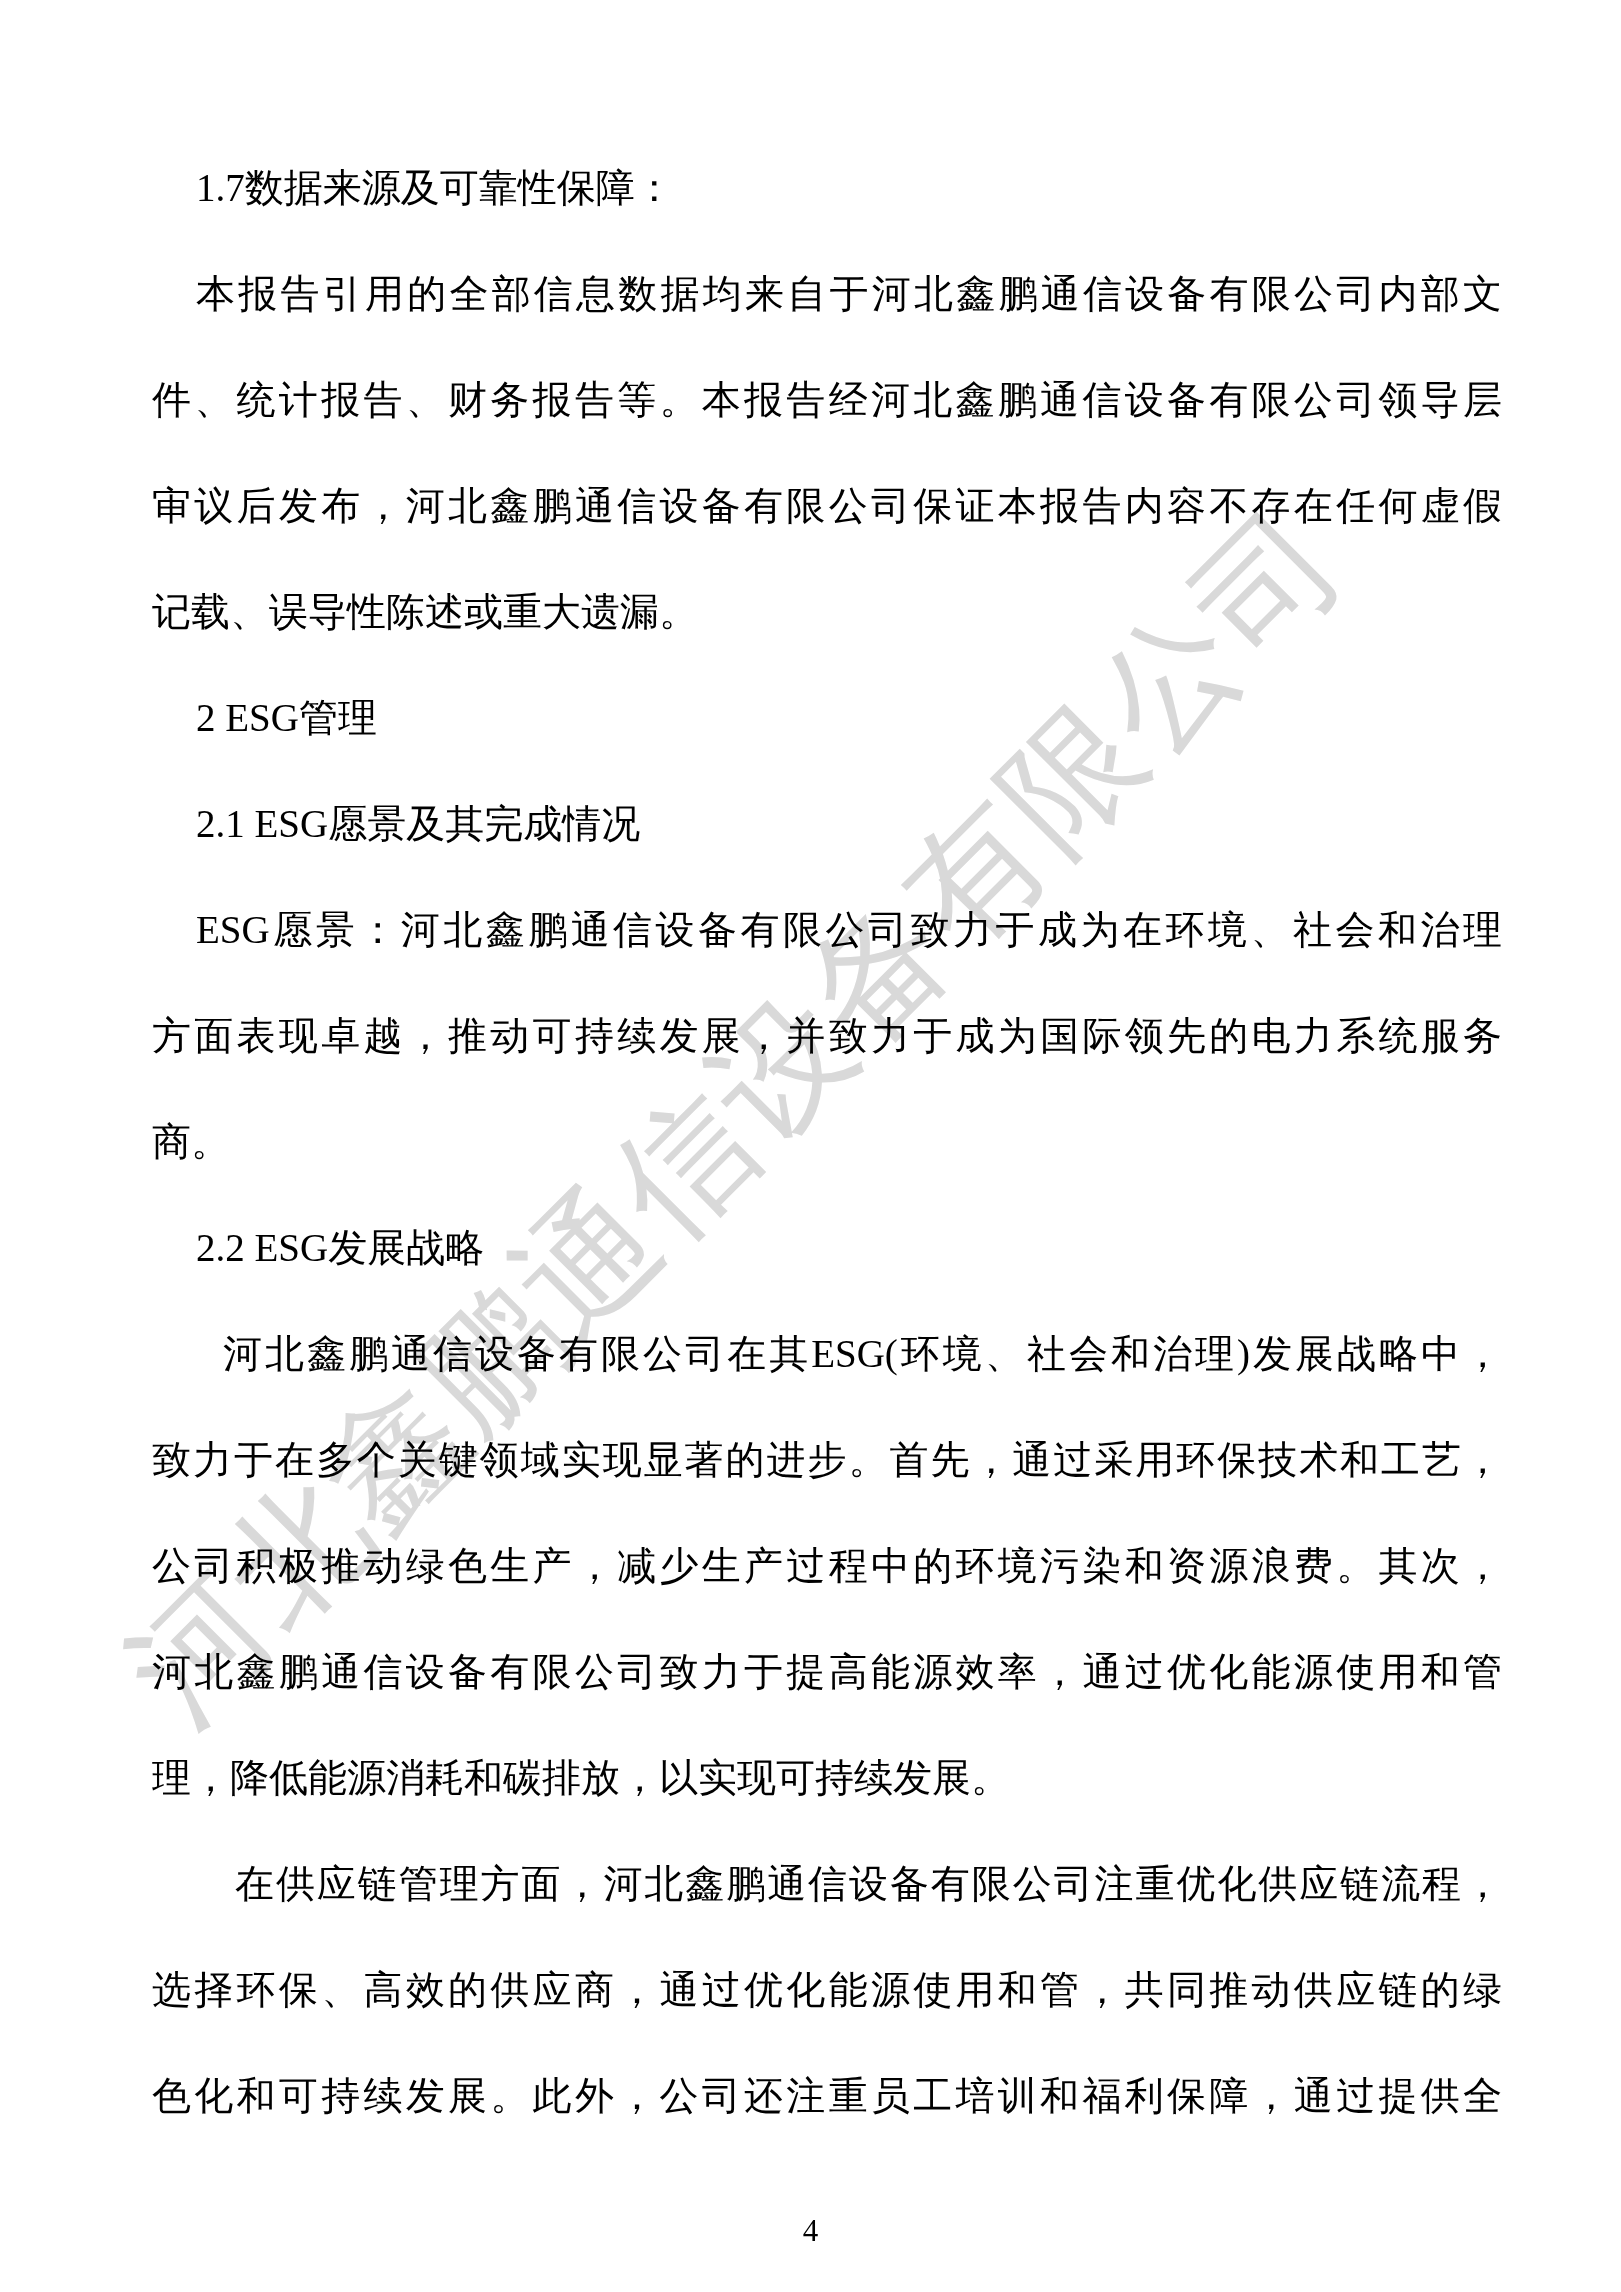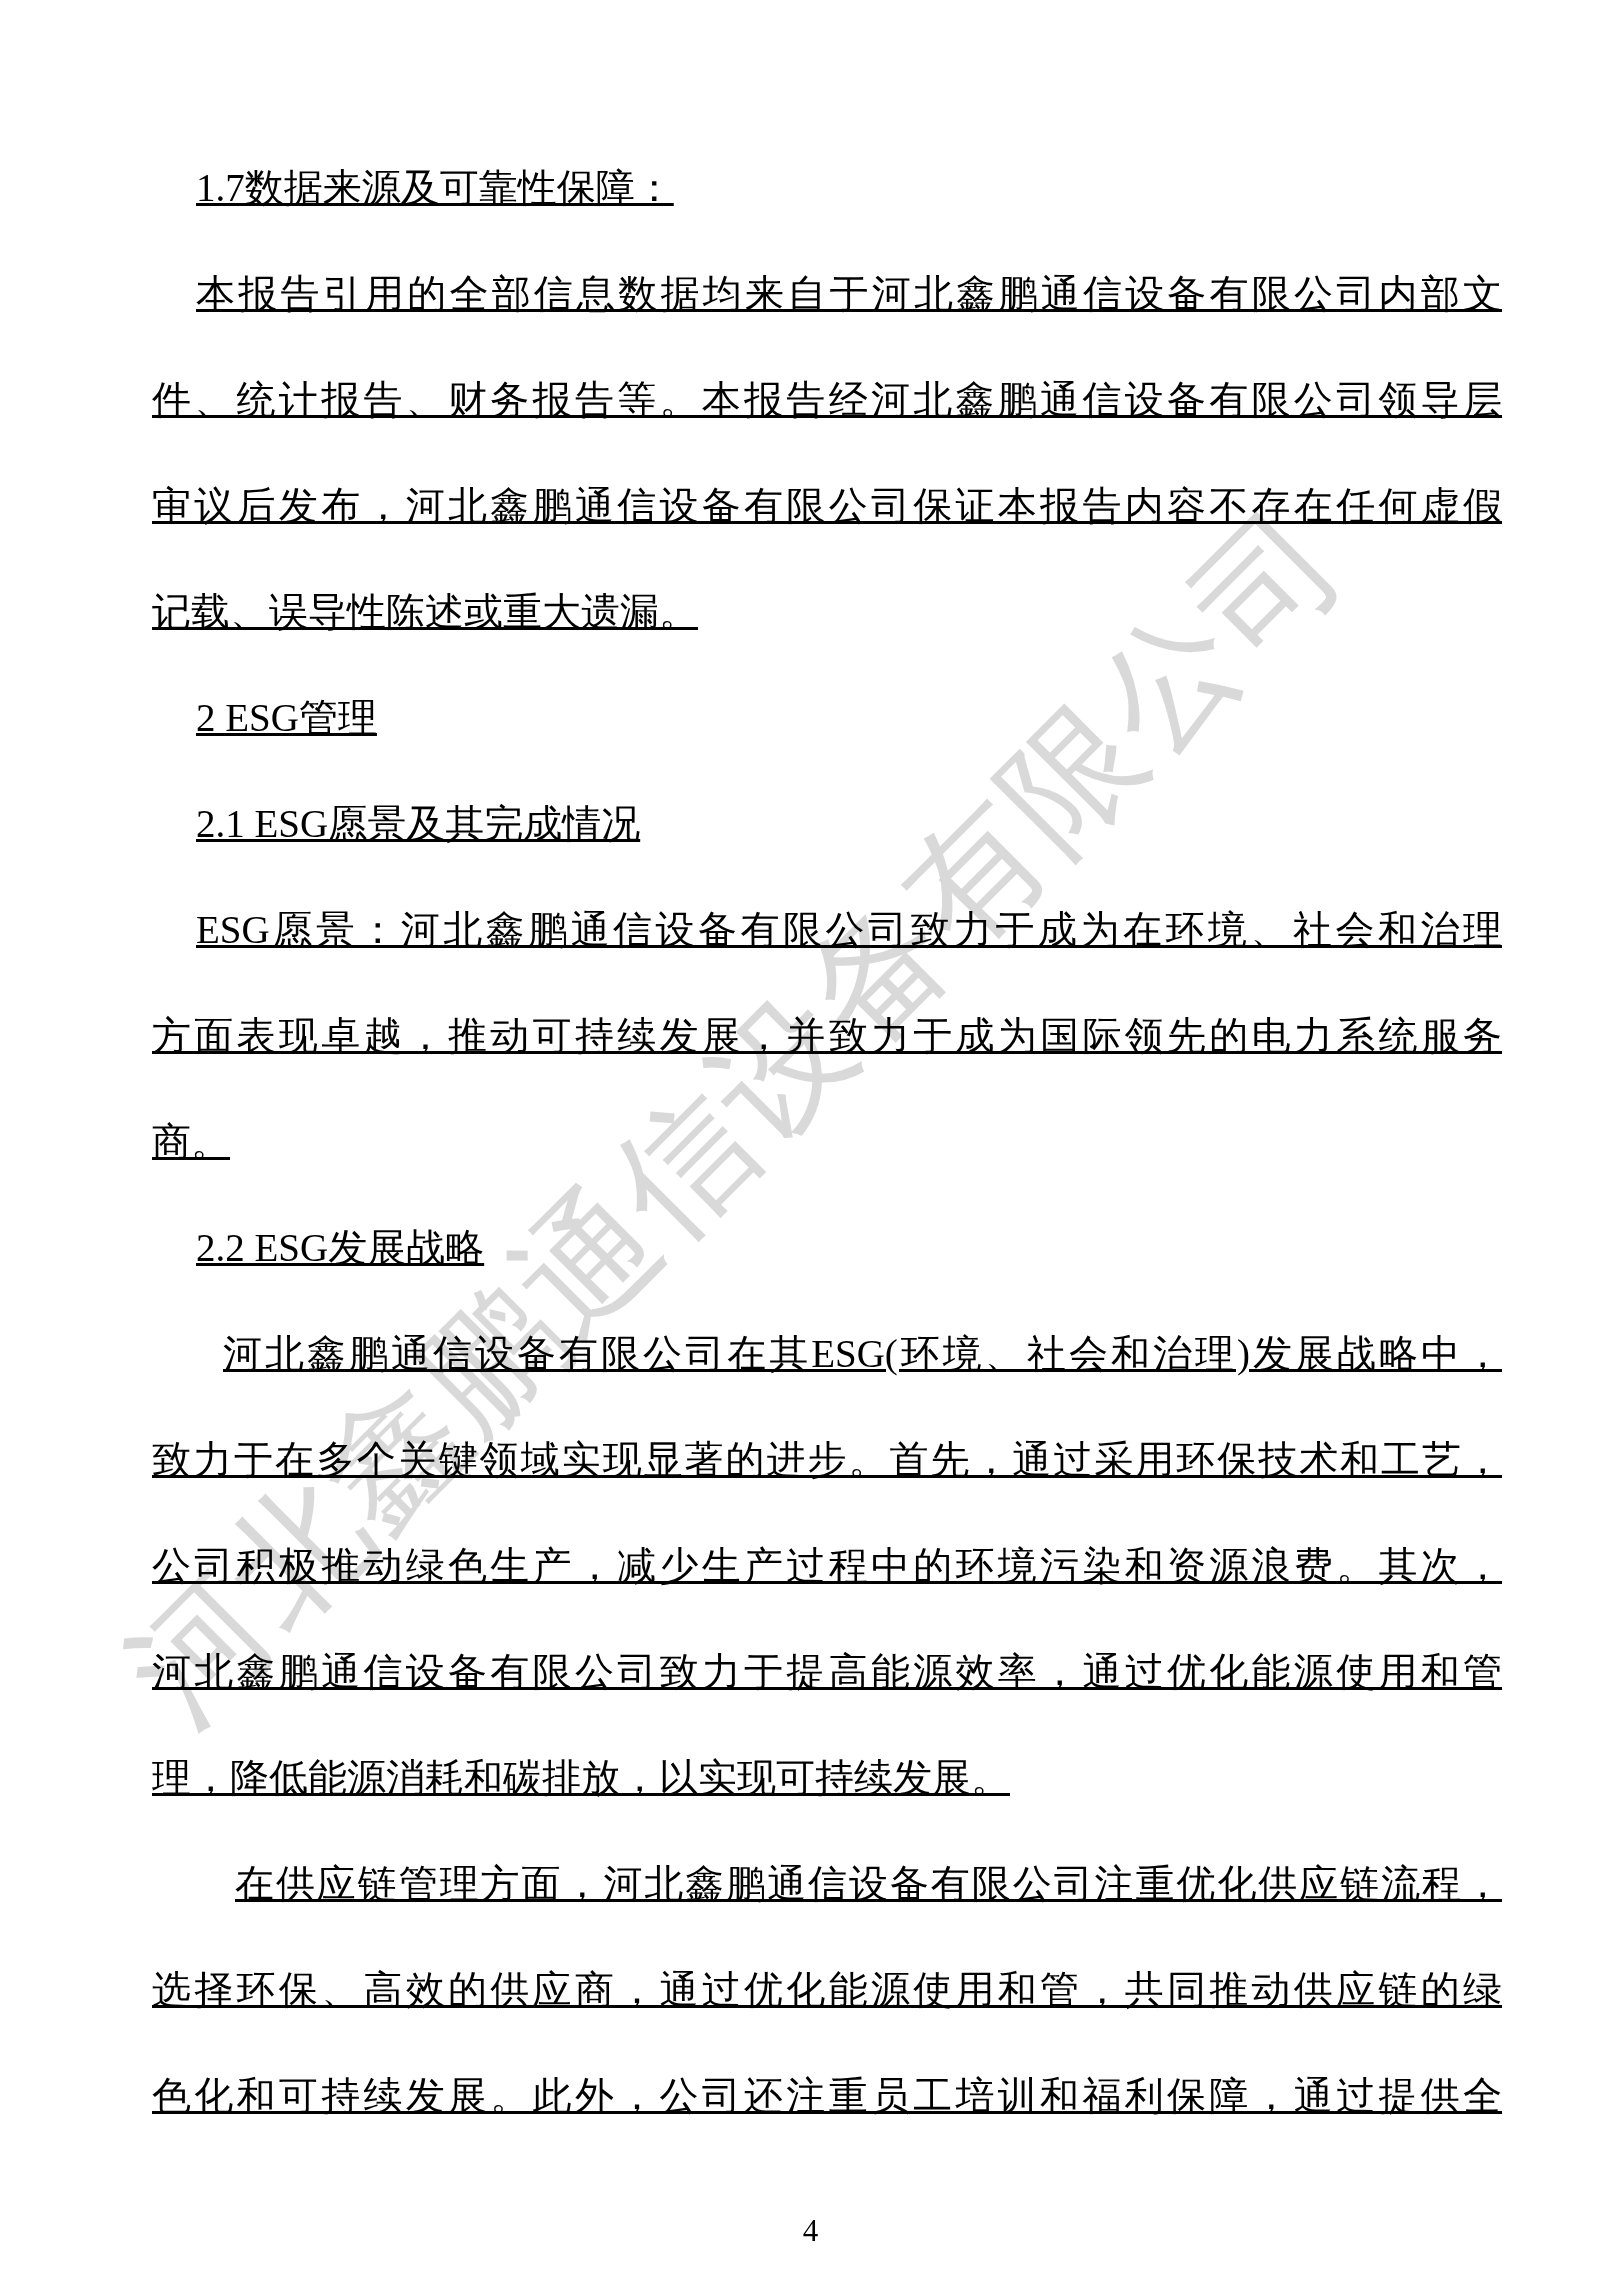--- a/index.html
+++ b/index.html
@@ -26,21 +26,20 @@
     letter-spacing: 2px;
     z-index: 0;
     user-select: none;
   }
   .content {
     position: absolute;
     left: 152px;
     top: 135px;
     width: 1350px;
     z-index: 1;
-    text-decoration: underline;
   }
   .line {
     height: 106px;
     line-height: 106px;
     font-size: 39px;
     white-space: nowrap;
     box-sizing: border-box;
     width: 100%;
     overflow: visible;
   }

